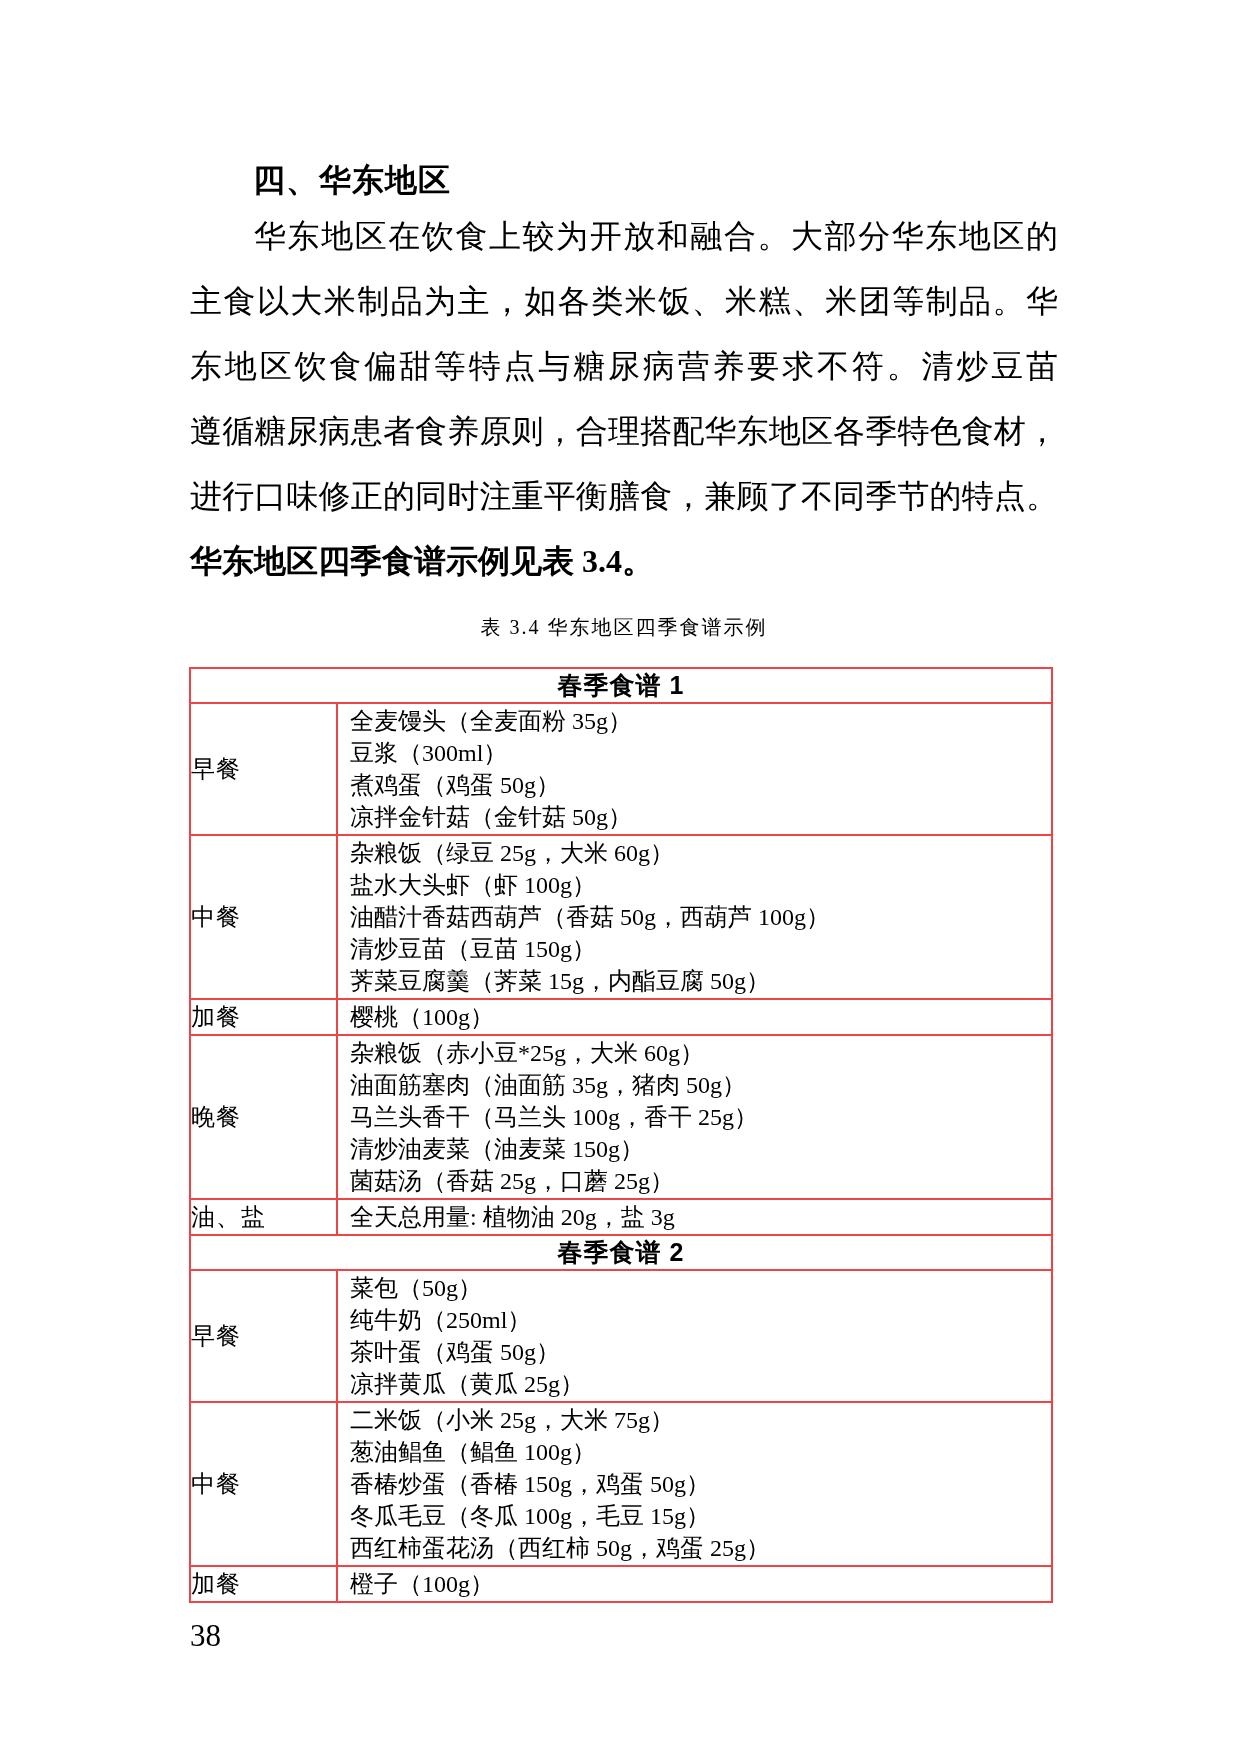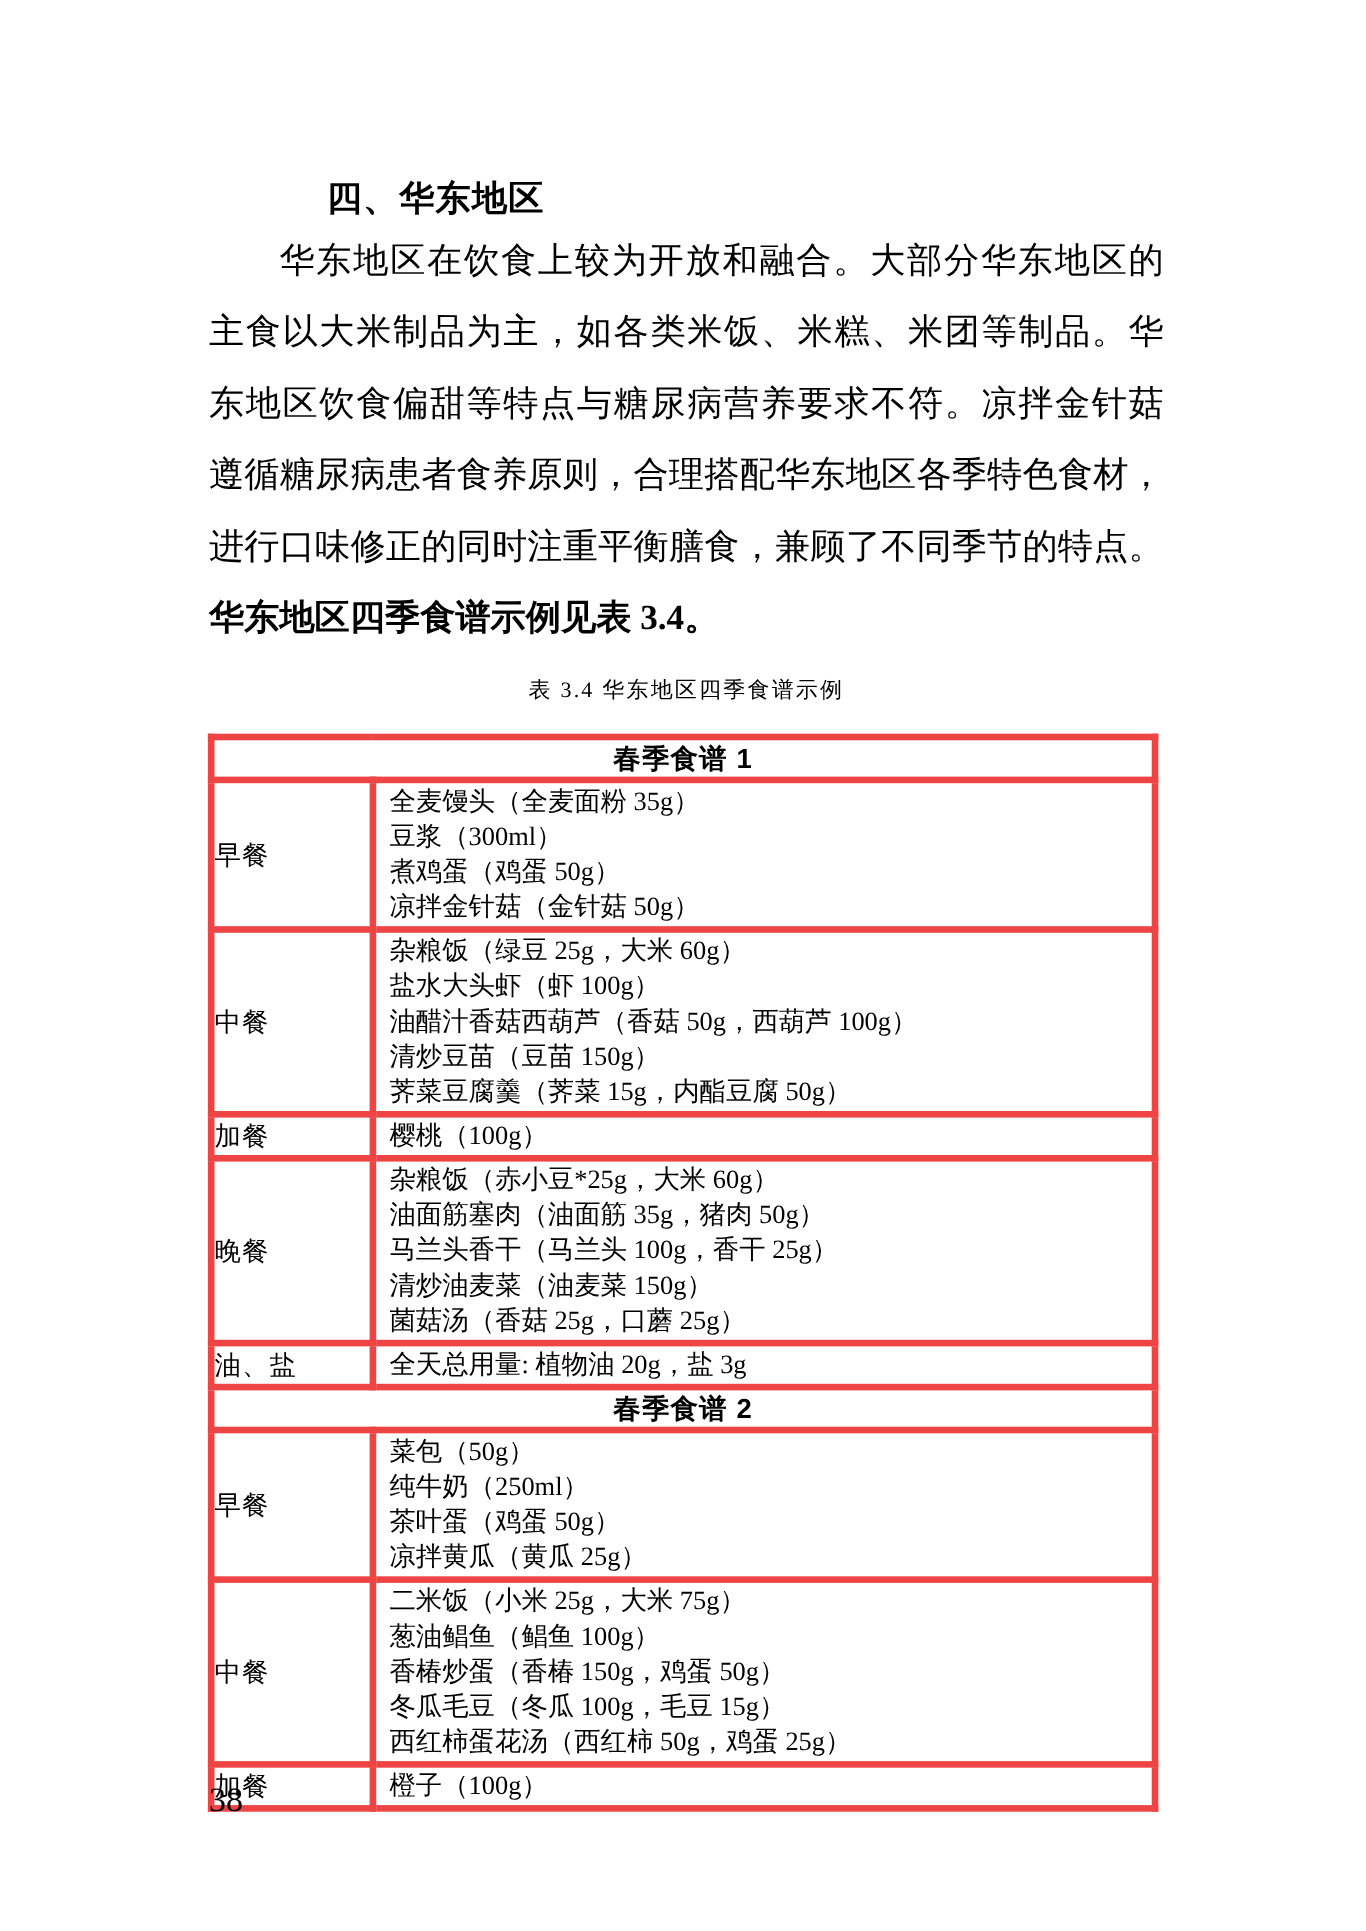--- a/index.html
+++ b/index.html
@@ -14,21 +14,20 @@
   .page { position: absolute; inset: 0; }
 
   .heading {
     position: absolute;
     left: 253px; top: 161px;
     font-size: 32px; line-height: 38px;
     font-weight: bold;
     font-family: "Liberation Sans", "DejaVu Sans", sans-serif;
     letter-spacing: 1px;
     white-space: nowrap;
-    margin-left: 44px;
   }
 
   .paragraph {
     position: absolute;
     left: 190px; top: 204px;
     width: 868px;
     font-size: 32px;
   }
   .para-line {
     line-height: 65px;
@@ -50,21 +49,21 @@
 
   table.recipe-table {
     position: absolute;
     left: 189px; top: 667px;
     width: 864px;
     border-collapse: collapse;
     table-layout: fixed;
     font-size: 24px;
   }
   .recipe-table td {
-    border: 6px solid #ef4444;
+    border: 2px solid #ef4444;
     vertical-align: middle;
     padding: 0;
   }
   .recipe-table td.section-header {
     height: 34px;
     text-align: center;
     font-weight: bold;
     font-size: 25px;
     font-family: "Liberation Sans", "DejaVu Sans", sans-serif;
     letter-spacing: 1px;
@@ -91,21 +90,21 @@
 </head>
 <body>
 
 <div class="page">
 
   <div class="heading">四、华东地区</div>
 
   <div class="paragraph" id="paragraph">
       <div class="para-line first">华东地区在饮食上较为开放和融合。大部分华东地区的</div>
       <div class="para-line">主食以大米制品为主，如各类米饭、米糕、米团等制品。华</div>
-      <div class="para-line">东地区饮食偏甜等特点与糖尿病营养要求不符。凉拌金针菇</div>
+      <div class="para-line">东地区饮食偏甜等特点与糖尿病营养要求不符。清炒豆苗</div>
       <div class="para-line">遵循糖尿病患者食养原则，合理搭配华东地区各季特色食材，</div>
       <div class="para-line">进行口味修正的同时注重平衡膳食，兼顾了不同季节的特点。</div>
       <div class="para-line last">华东地区四季食谱示例见表 3.4。</div>
     </div>
 
   <div class="caption">表 3.4 华东地区四季食谱示例</div>
 
   <table class="recipe-table" id="recipe-table">
     <colgroup>
       <col class="c1">

